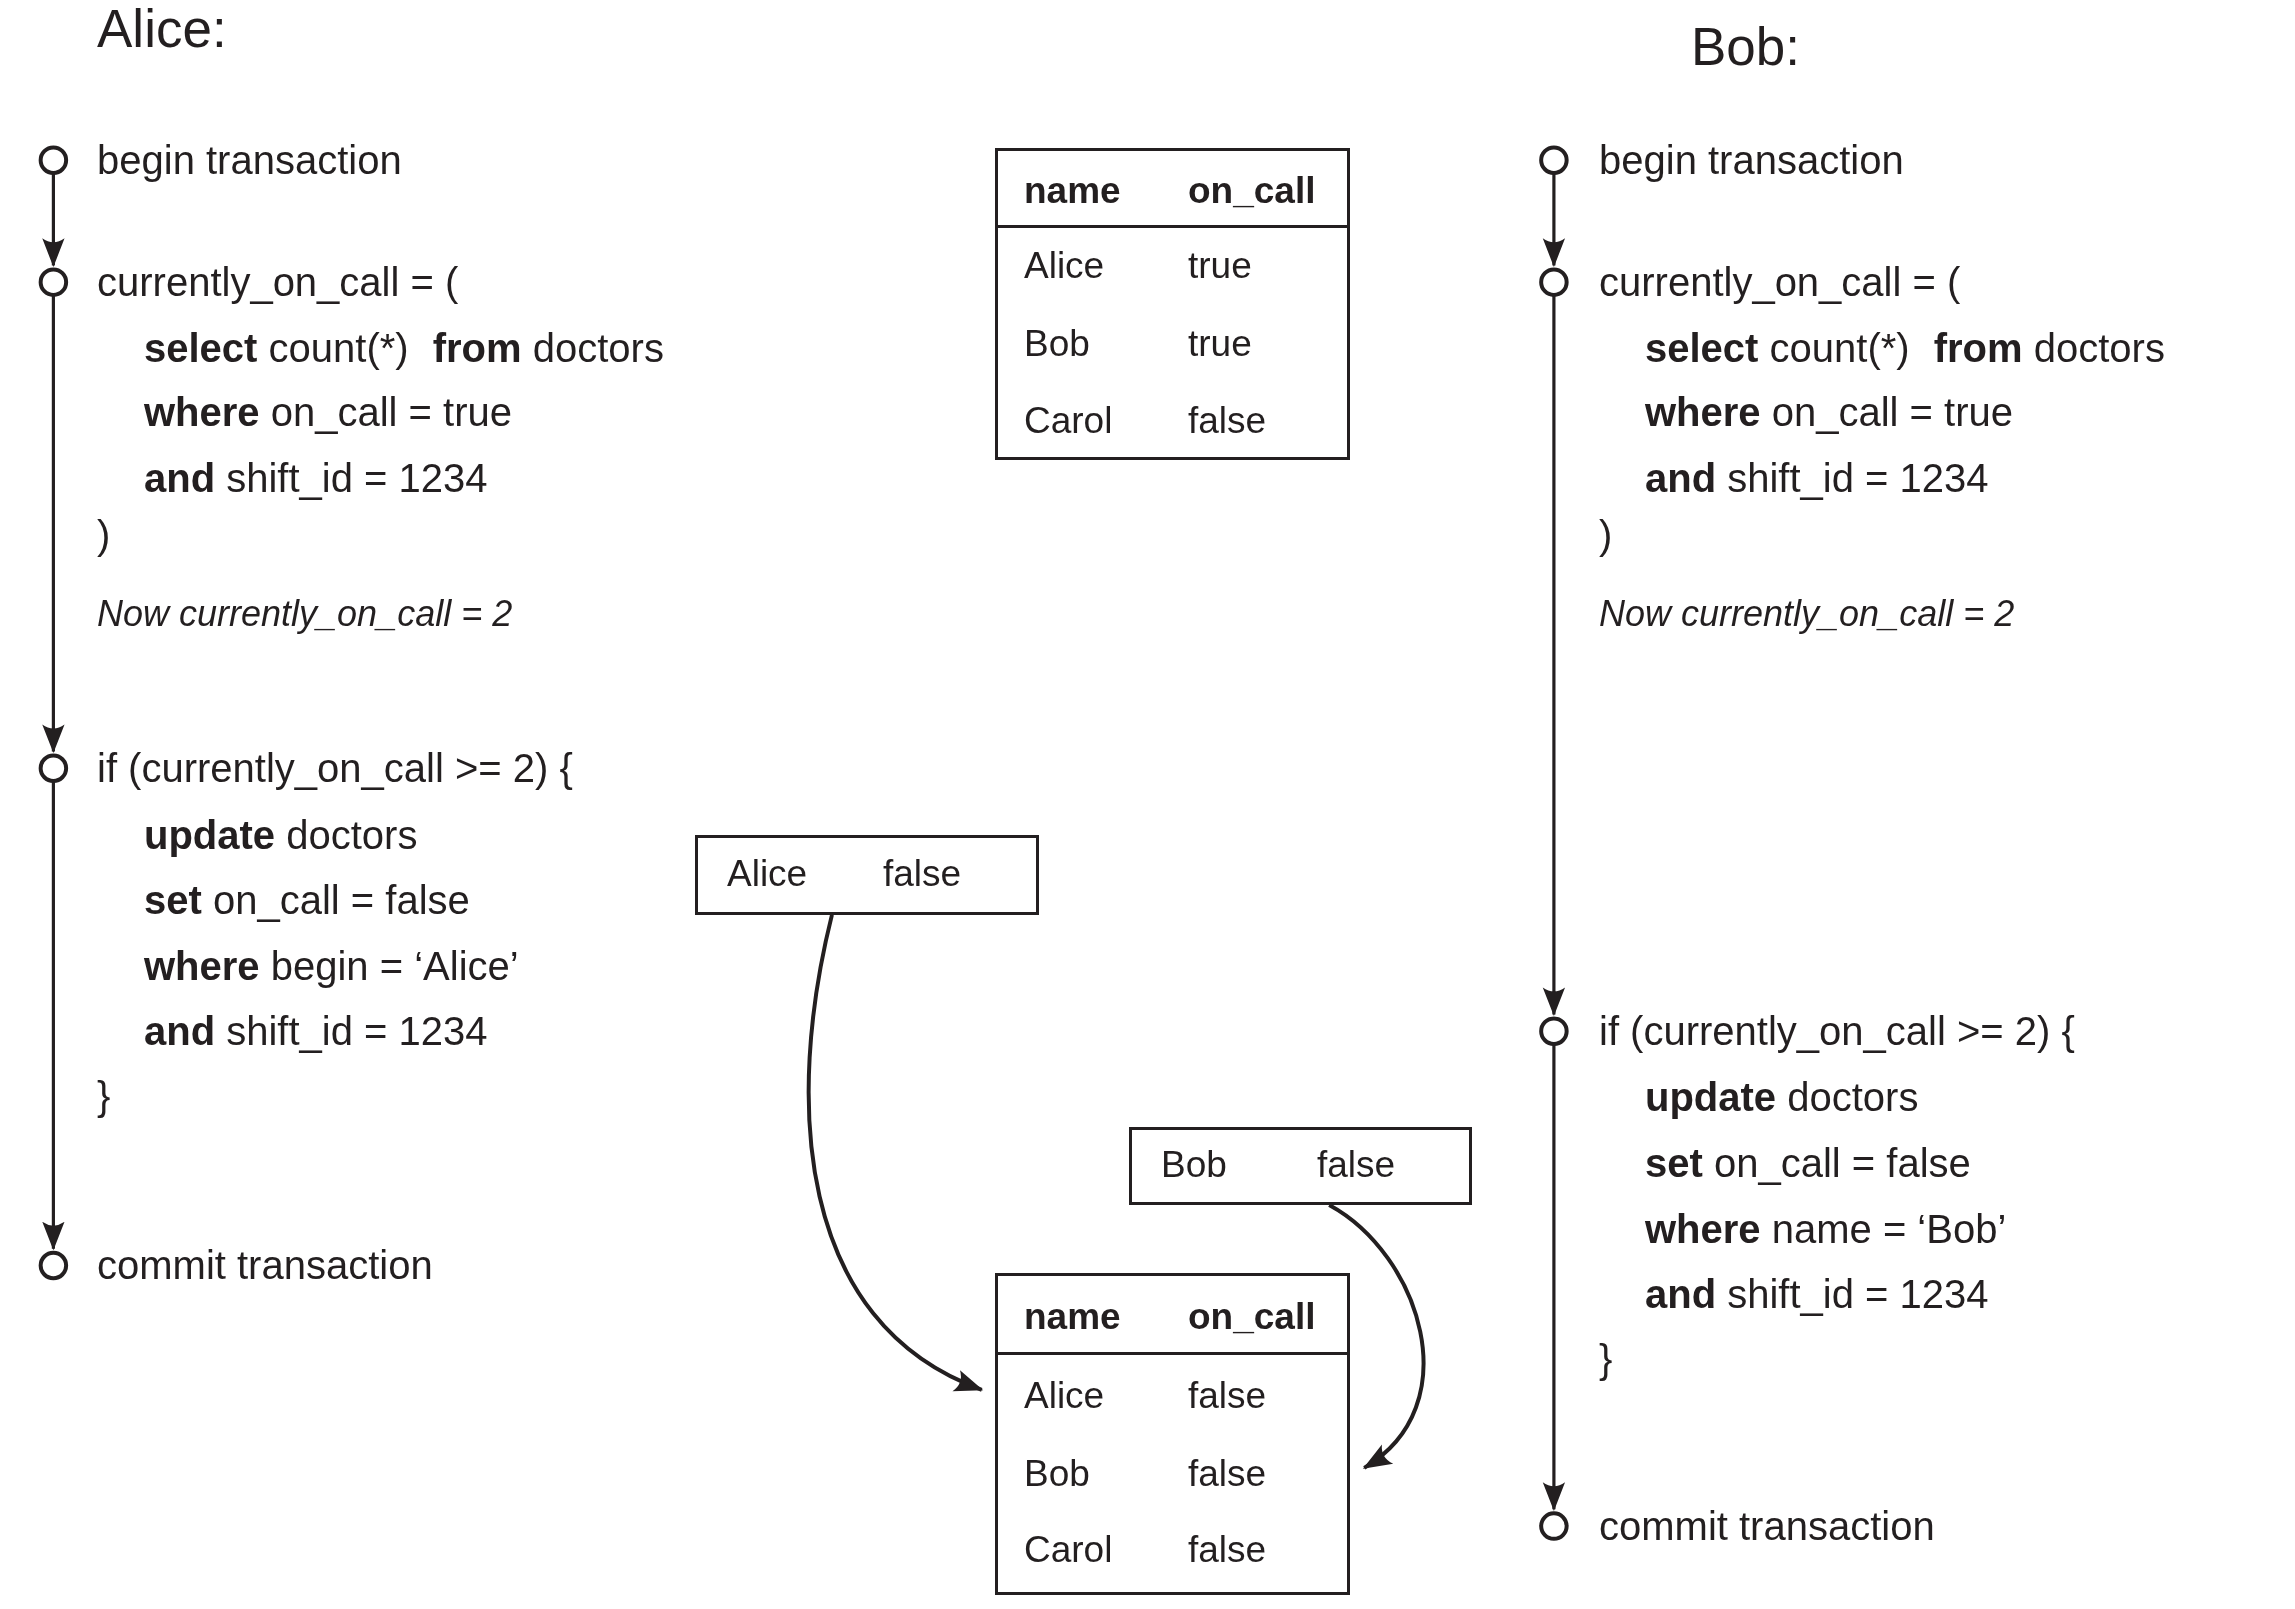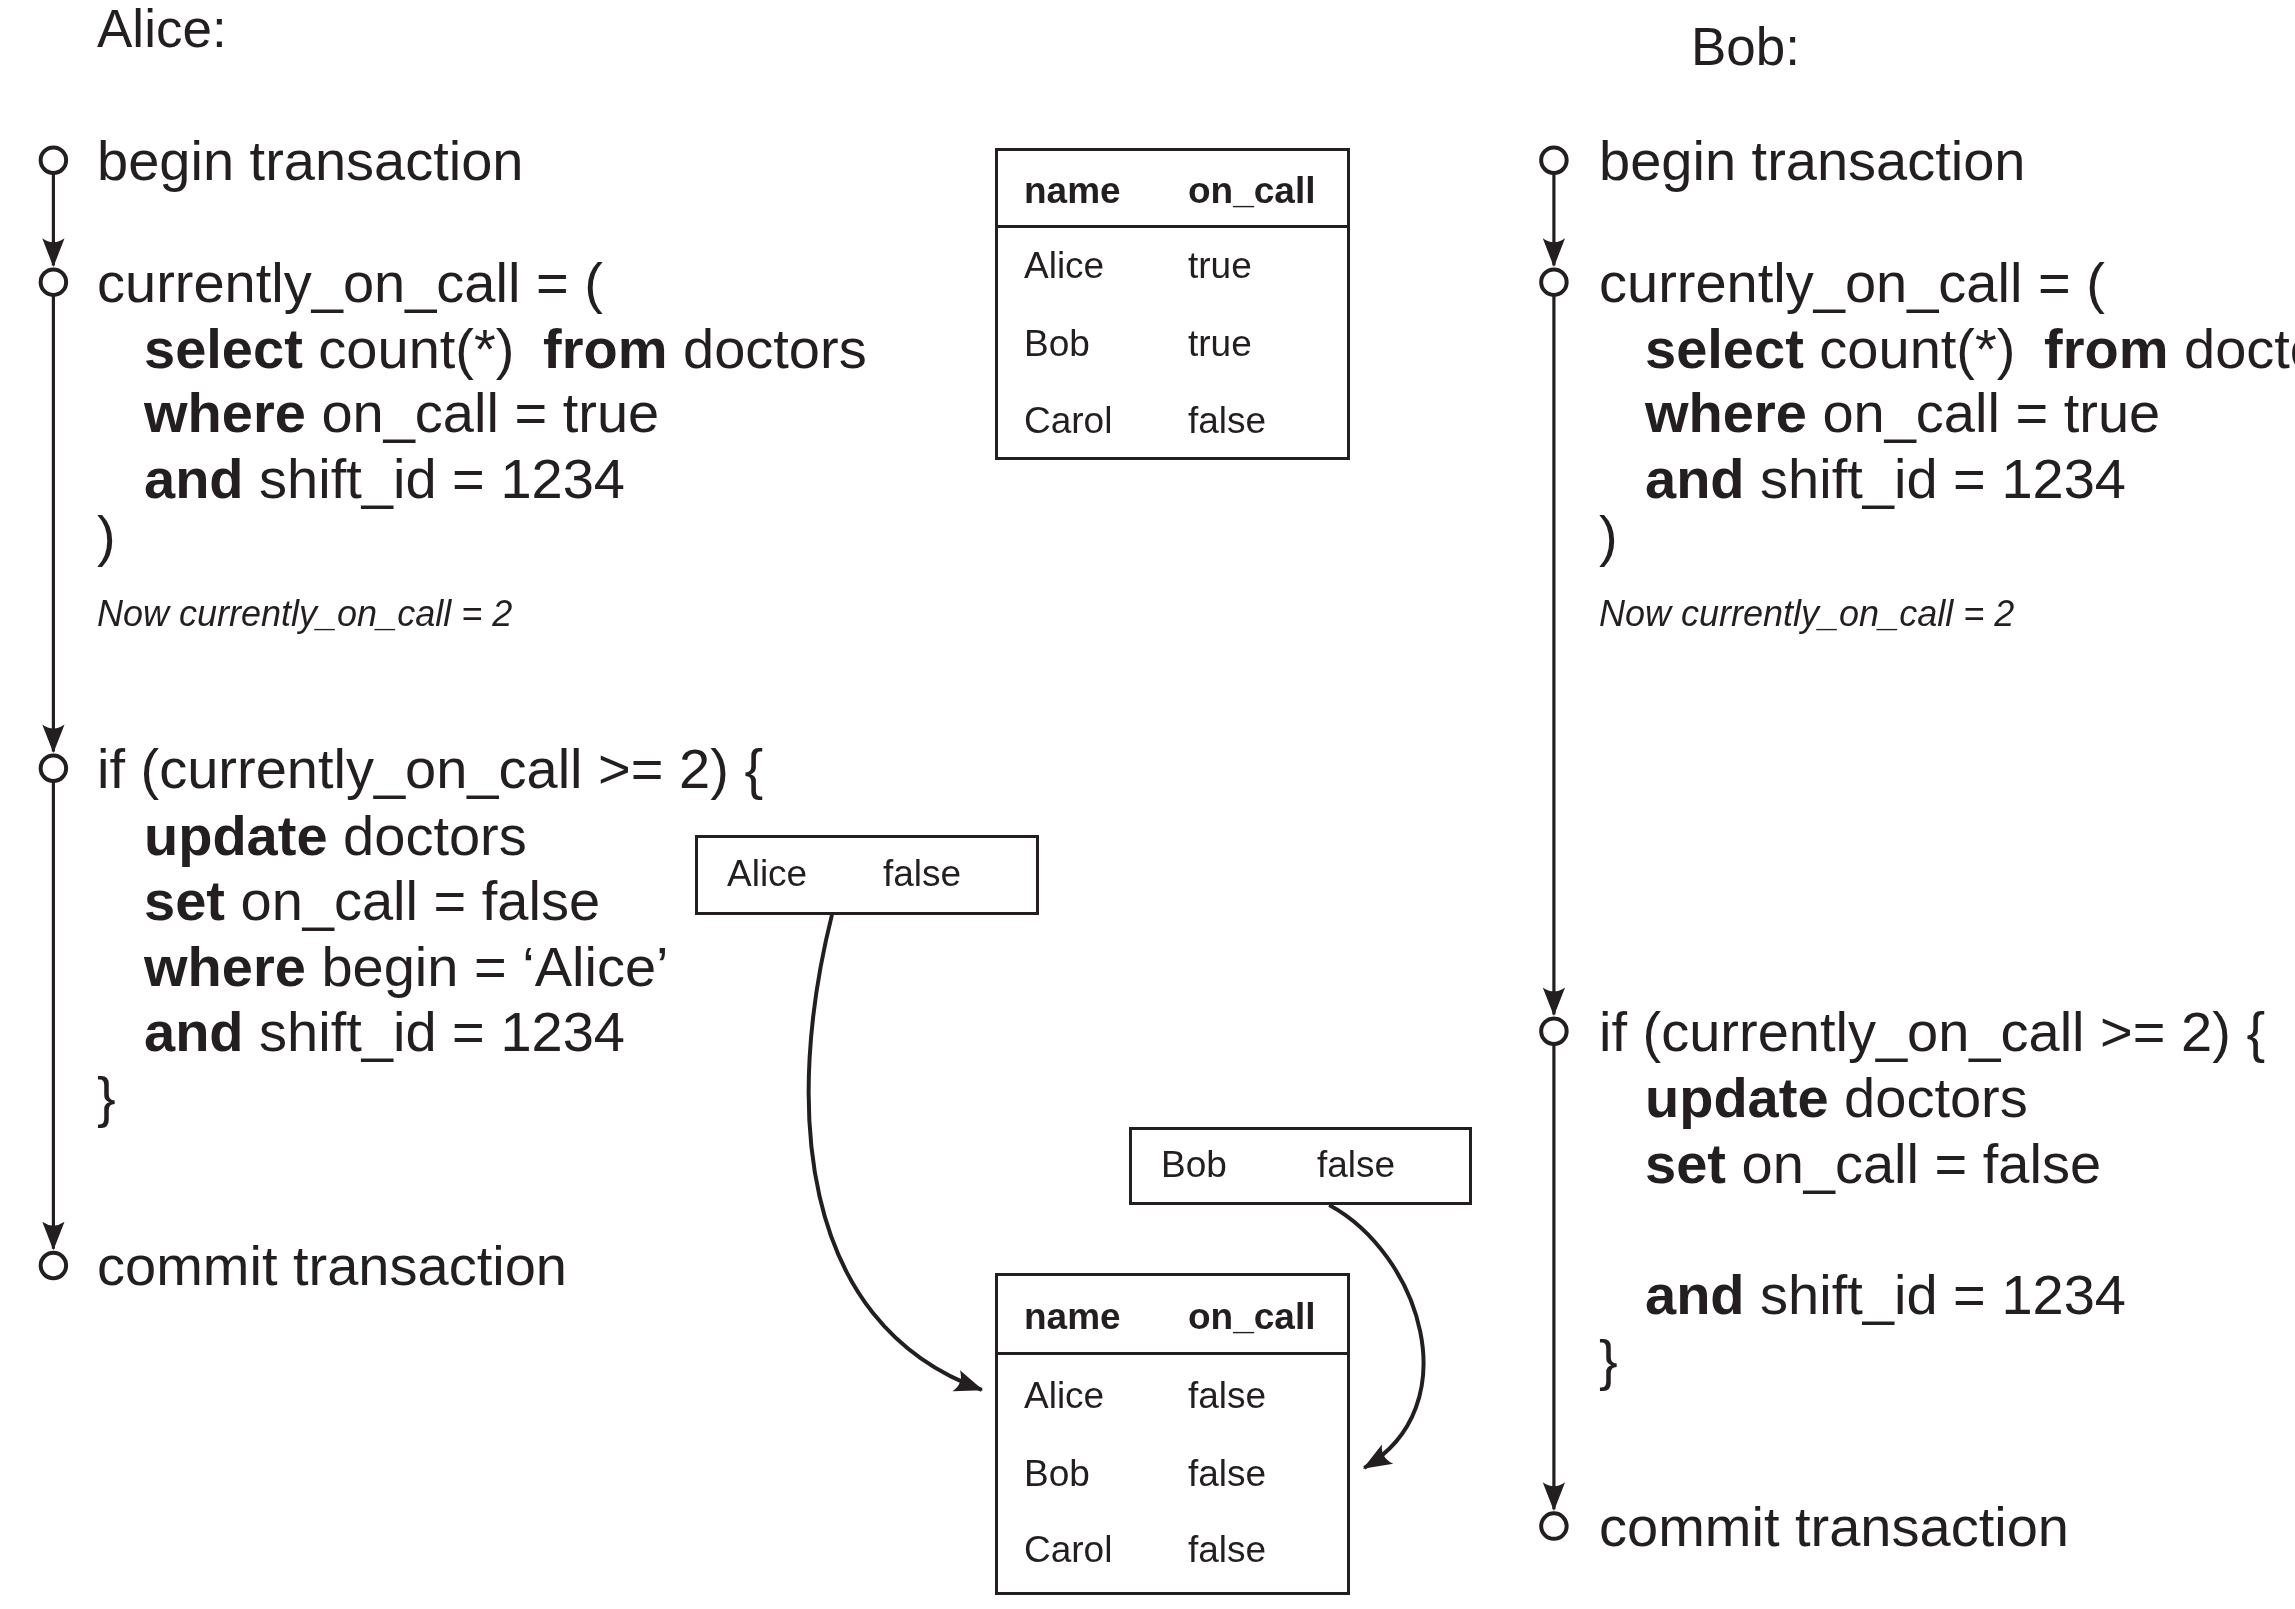--- a/index.html
+++ b/index.html
@@ -7,21 +7,21 @@
     position:relative;
     width:2295px;height:1609px;
     background:#ffffff;
     font-family:"Liberation Sans", sans-serif;
     color:#231f20;
     overflow:hidden;
   }
   .layer{position:absolute;left:0;top:0;width:2295px;height:1609px;}
   .t{
     position:absolute;
-    font-size:56px;line-height:51px;
+    font-size:40px;line-height:51px;
     white-space:nowrap;
     letter-spacing:0;
   }
   .t b, .t .kw{font-weight:700;margin-left:13px;}
   .title{
     position:absolute;
     font-size:53px;line-height:57px;
     white-space:nowrap;
   }
   .note{
@@ -110,20 +110,21 @@
   <div class="t" style="left:1599px;top:135px">begin transaction</div>
   <div class="t" style="left:1599px;top:257px"><span>currently_on_call = (</span></div>
   <div class="t" style="left:1632px;top:323px"><span class="kw">select</span><span> count(*) </span><span class="kw">from</span><span> doctors</span></div>
   <div class="t" style="left:1632px;top:387px"><span class="kw">where</span><span> on_call = true</span></div>
   <div class="t" style="left:1632px;top:453px"><span class="kw">and</span><span> shift_id = 1234</span></div>
   <div class="t" style="left:1599px;top:510px"><span>)</span></div>
   <div class="note" style="left:1599px;top:591px">Now currently_on_call = 2</div>
   <div class="t" style="left:1599px;top:1006px"><span>if (currently_on_call &gt;= 2) {</span></div>
   <div class="t" style="left:1632px;top:1072px"><span class="kw">update</span><span> doctors</span></div>
   <div class="t" style="left:1632px;top:1138px"><span class="kw">set</span><span> on_call = false</span></div>
+  <div class="t" style="left:1632px;top:1204px"><span class="kw">where</span><span> name = ‘Bob’</span></div>
   <div class="t" style="left:1632px;top:1269px"><span class="kw">and</span><span> shift_id = 1234</span></div>
   <div class="t" style="left:1599px;top:1334px"><span>}</span></div>
   <div class="t" style="left:1599px;top:1501px">commit transaction</div>
 
   <div class="tbl" style="left:995px;top:148px;width:355px;height:312px">
     <div class="cell hdr" style="left:26px;top:16.7px">name</div>
     <div class="cell hdr" style="left:190px;top:16.7px">on_call</div>
     <div class="sep" style="top:74px"></div>
     <div class="cell" style="left:26px;top:92px">Alice</div>
     <div class="cell" style="left:190px;top:92px">true</div>

